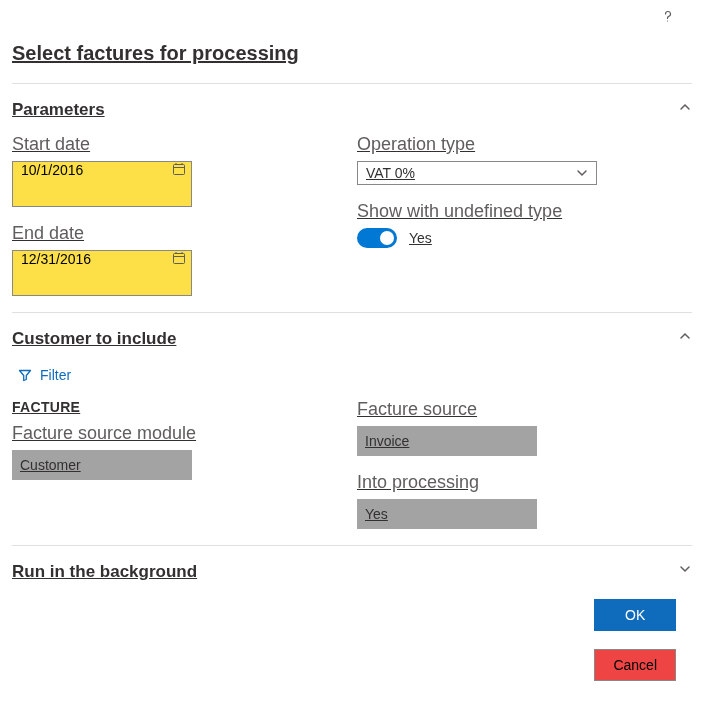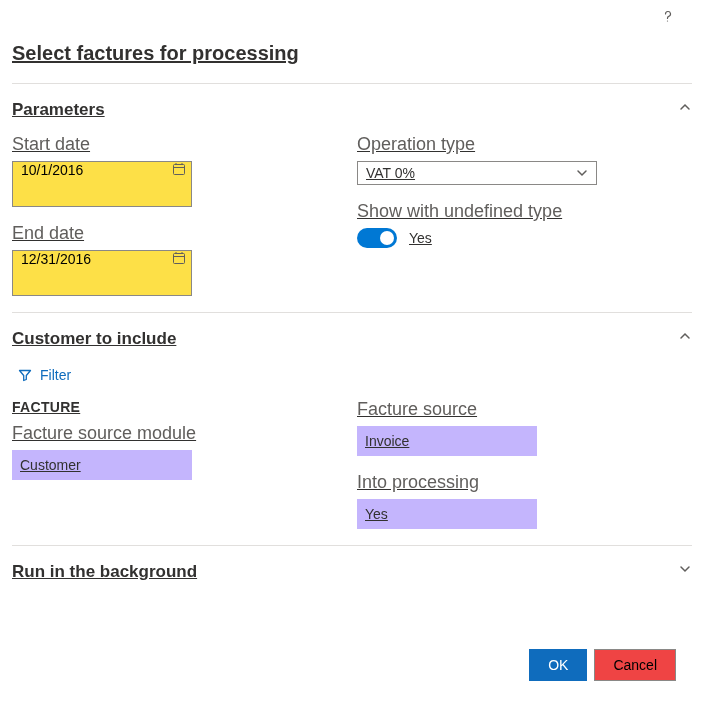--- a/index.html
+++ b/index.html
@@ -17,22 +17,22 @@
     .field-label { display: block; font-size: 18px; color: #605e5c; margin-bottom: 6px; }
     .input-wrap { position: relative; display: inline-flex; align-items: flex-start; border: 1px solid #8a8886; width: 180px; height: 46px; background: #fde047; }
     .input-wrap input { border: none; outline: none; padding: 0 8px; width: 100%; font-size: 14px; background: transparent; }
     .cal-icon { width: 28px; display: flex; align-items: center; justify-content: center; color: #605e5c; border-left: 0; }
     .select-wrap { position: relative; display: flex; align-items: center; border: 1px solid #8a8886; width: 240px; height: 24px; padding: 0 8px; justify-content: space-between; background: #fff; }
     .toggle-row { display: flex; align-items: center; gap: 12px; }
     .toggle { width: 40px; height: 20px; border-radius: 10px; background: #0078d4; position: relative; cursor: pointer; }
     .toggle .knob { position: absolute; width: 14px; height: 14px; background: #fff; border-radius: 50%; top: 3px; right: 3px; }
     .filter-link { display: inline-flex; align-items: center; gap: 8px; color: #0f6cbd; font-size: 14px; cursor: pointer; margin: 4px 0 16px 6px; }
     .subheading { font-size: 14px; font-weight: 700; letter-spacing: .3px; margin-bottom: 8px; }
-    .readonly { background: #c4b5fd; width: 180px; height: 30px; display: flex; align-items: center; padding: 0 8px; font-size: 14px; }
-    .footer { position: absolute; bottom: 24px; right: 28px; display: flex; gap: 7px; }
+    .readonly { background: #a3a3a3; width: 180px; height: 30px; display: flex; align-items: center; padding: 0 8px; font-size: 14px; }
+    .footer { position: absolute; bottom: 24px; right: 28px; display: flex; gap: 18px; flex-direction: column; }
     .btn { height: 32px; padding: 0 18px; font-size: 14px; border: 1px solid #8a8886; background: #ef4444; cursor: pointer; }
     .btn.primary { background: #0f6cbd; border-color: #0f6cbd; color: #fff; }
     svg { display: block; }
   </style>
 </head>
 <body>
 
 <div class="dialog">
   <span class="help">
     <svg width="16" height="16" viewBox="0 0 16 16" fill="none" stroke="#605e5c" stroke-width="1.2">

